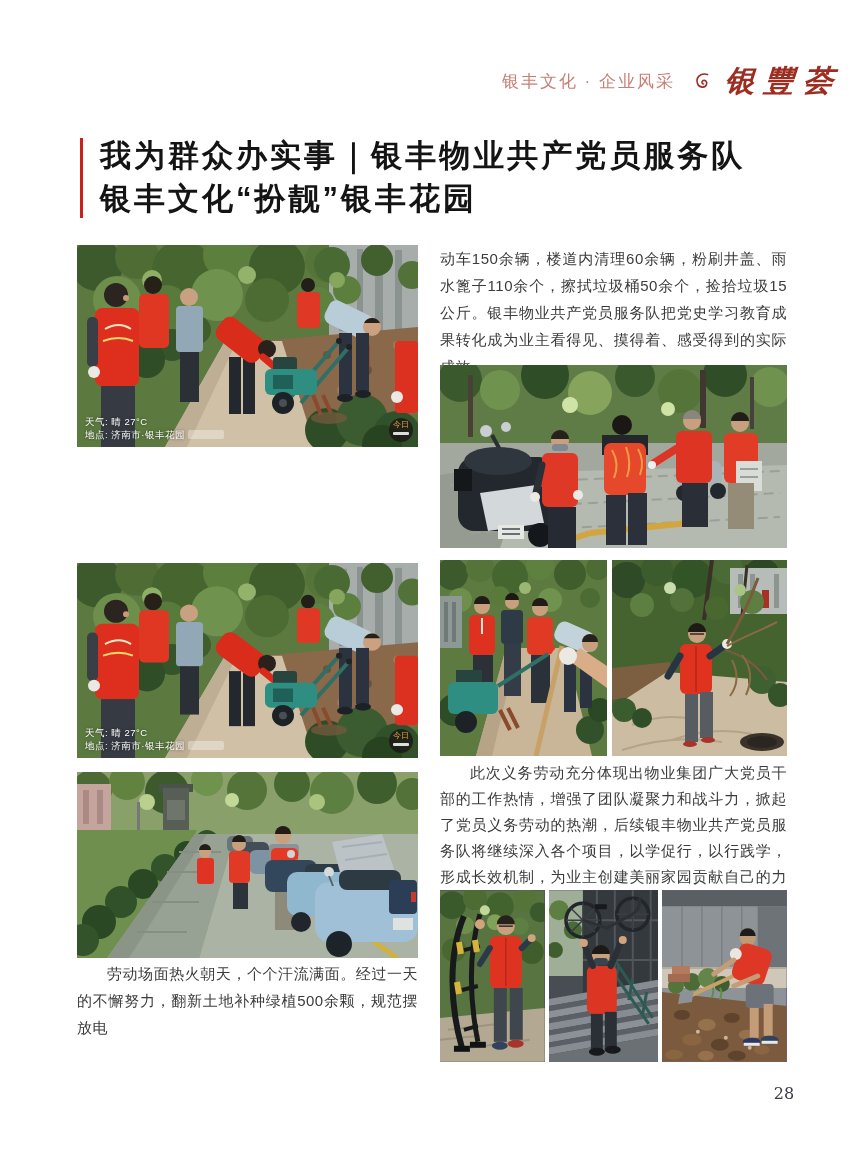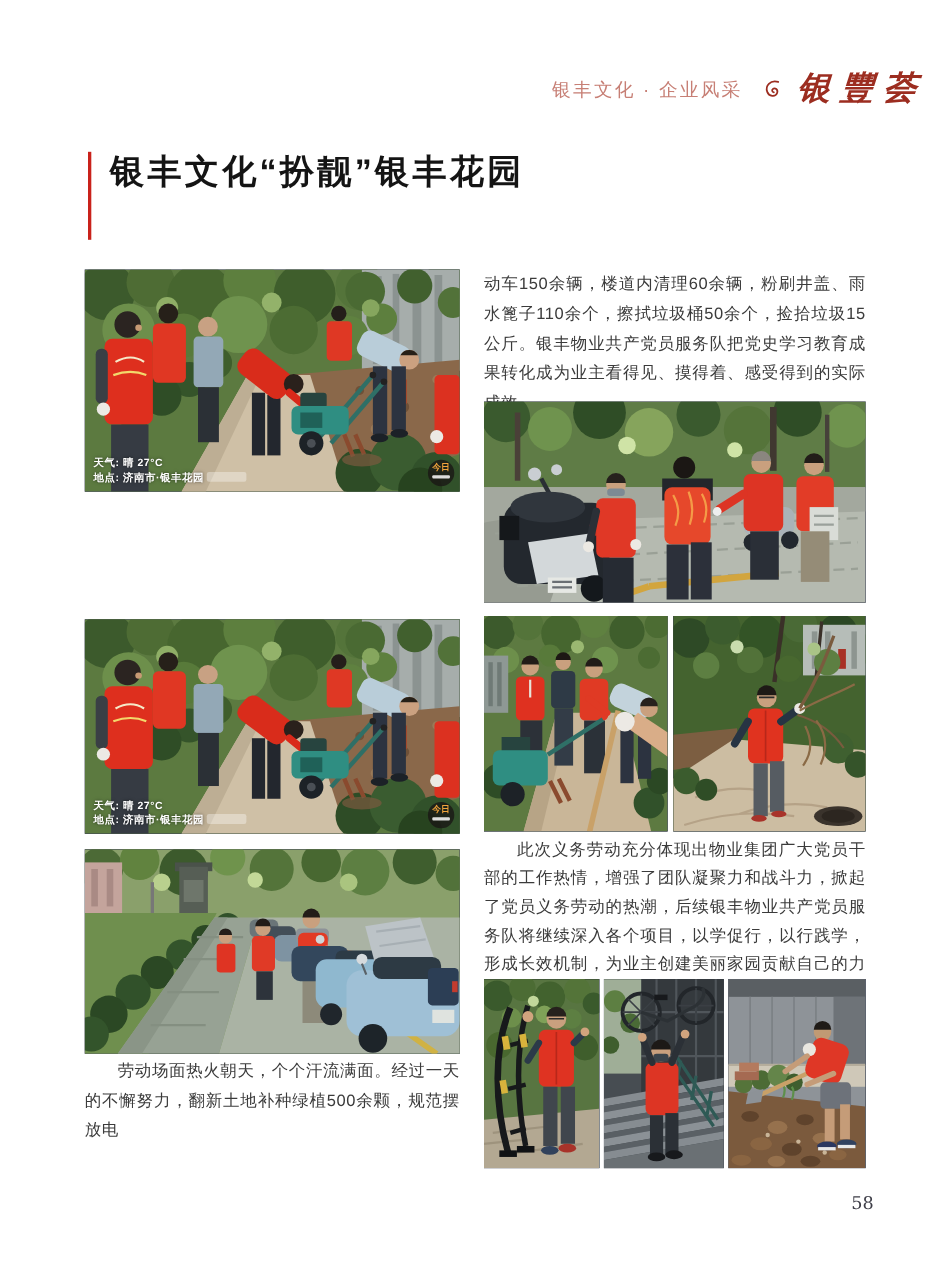--- a/index.html
+++ b/index.html
@@ -28,21 +28,21 @@
   .title{margin:0 0 0 17px;font-size:31px;line-height:43px;font-weight:bold;
     color:var(--title-color);letter-spacing:3px;}
   .title .tl{display:block;white-space:nowrap;}
   
   .para{position:absolute;font-size:15px;line-height:27px;letter-spacing:0.5px;
     text-align:justify;color:var(--body-color);}
   .para p{margin:0;}
   .para p.indent{text-indent:2em;}
   .para.tight{line-height:26px;}
   
-  .photo{position:absolute;overflow:hidden;background:#0f172a;font-weight:bold;}
+  .photo{position:absolute;overflow:hidden;background:#4c1d95;}
   .photo svg{display:block;width:100%;height:100%;}
   .photo-row{position:absolute;display:flex;}
   .photo-row .photo{position:relative;}
   
   .wm{position:absolute;left:8px;bottom:6px;color:#ffffff;font-size:9.5px;line-height:13px;
     letter-spacing:0.5px;text-shadow:0 0 3px rgba(0,0,0,0.6);}
   .wm-tag{display:inline-block;width:36px;height:9px;background:rgba(255,255,255,0.35);
     border-radius:2px;margin-left:3px;vertical-align:-1px;}
   .wm-corner{position:absolute;right:5px;bottom:5px;background:rgba(25,22,20,0.78);
     color:#f0a43c;font-size:8px;line-height:9px;padding:2px 4px 7px;border-radius:12px;
@@ -160,20 +160,21 @@
       <svg viewBox="0 0 24 24">
           <path d="M16.5 5.5 C9 3.5 4.5 9 6.5 14.5 C8 18.8 14 19.5 15.5 15.5 C16.6 12.5 13.5 10.2 11.5 12 C10.4 13 11 14.8 12.5 15" fill="none" stroke="currentColor" stroke-width="1.6" stroke-linecap="round"></path>
         </svg>
     </span>
     <span class="brand">银豐荟</span>
   </header>
 
   <section class="title-block">
     <div class="accent-bar"></div>
     <h1 class="title">
+      <span class="tl">我为群众办实事｜银丰物业共产党员服务队</span>
       <span class="tl">银丰文化“扮靓”银丰花园</span>
     </h1>
   </section>
 
   <figure class="photo" style="left:77px;top:245px;width:341px;height:202px;margin:0;">
     <svg viewBox="0 0 341 202">
         <use href="#scene-garden"></use>
       </svg>
     <div class="wm">
       <div class="wm-line">天气: 晴 27°C</div>
@@ -572,15 +573,15 @@
         <rect x="88" y="118" width="9" height="30" fill="#c59c78"></rect>
         <rect x="102" y="114" width="9" height="32" fill="#c59c78"></rect>
         <ellipse cx="90" cy="152" rx="9" ry="4" fill="#2c3860"></ellipse>
           <rect x="82" y="153" width="16" height="3" fill="#e8e8e8"></rect>
         <ellipse cx="108" cy="150" rx="9" ry="4" fill="#31425f"></ellipse>
           <rect x="100" y="151" width="16" height="3" fill="#e8e8e8"></rect>
       </svg>
     </figure>
   </div>
 
-  <div class="page-number">58</div>
+  <div class="page-number">28</div>
 
 </div>
 
 </body></html>

